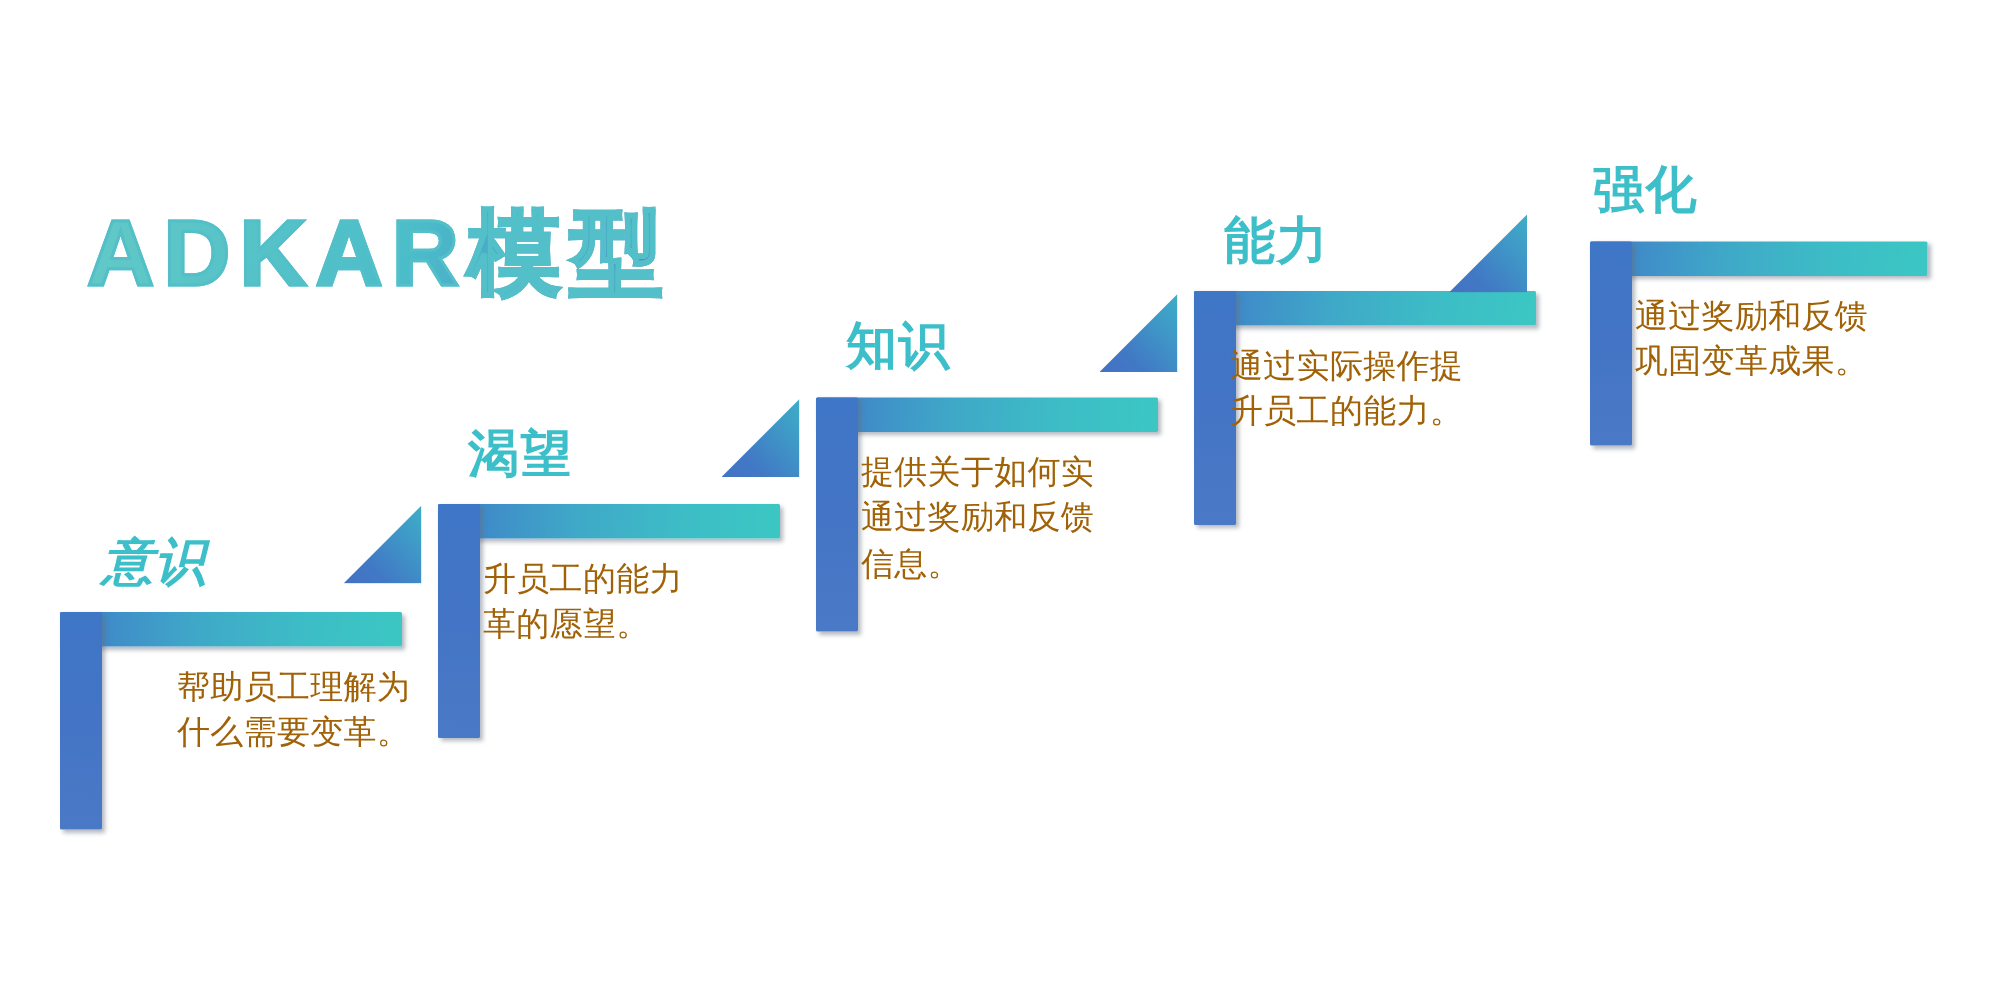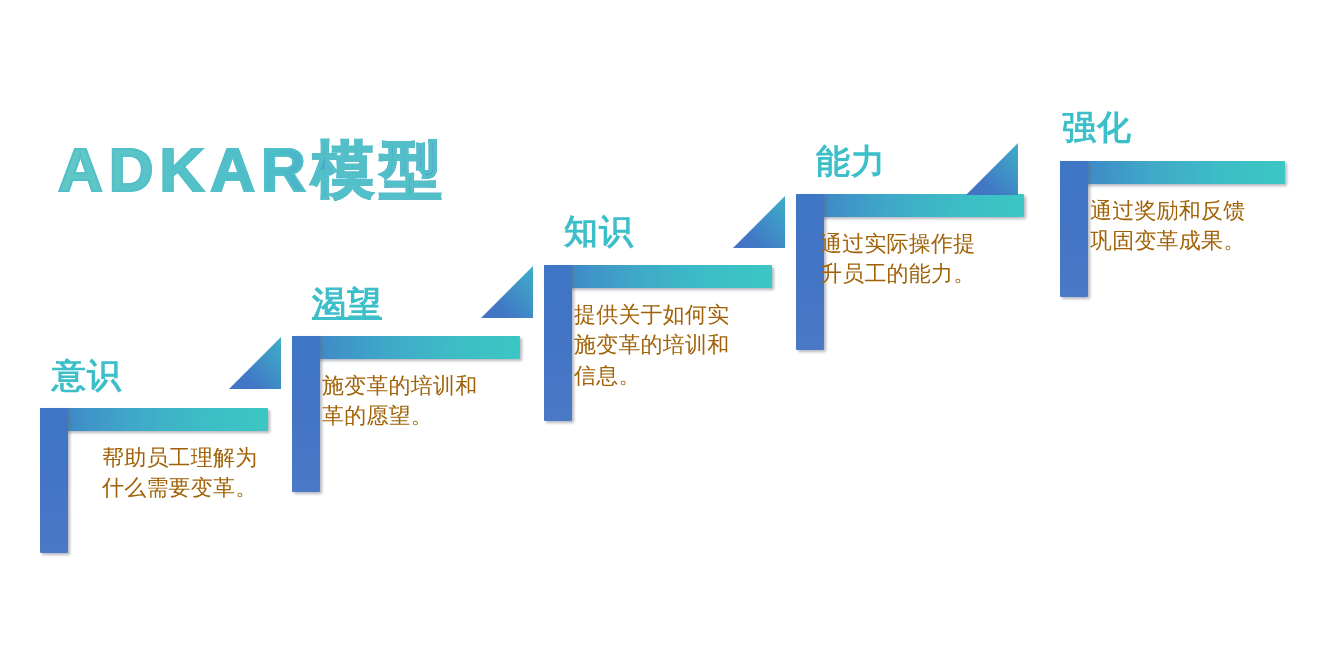--- a/index.html
+++ b/index.html
@@ -108,47 +108,47 @@
 
 <div id="stage">
 
   <div id="diagram-title">ADKAR模型</div>
 
   <div class="step" style="left:40px; top:408px;">
     <div class="bracket">
       <div class="bar-h" style="width:228px;"></div>
       <div class="bar-v" style="height:145px;"></div>
     </div>
-    <div class="step-heading" style="left:12px; top:-50px;">意识</div>
-    <div class="step-desc" style="left:20px; top:35px; width:215px;padding-left:42px;">帮助员工理解为
+    <div class="step-heading" style="left:28px; top:-50px;font-style:italic;">意识</div>
+    <div class="step-desc" style="left:36px; top:35px; width:215px;padding-left:42px;">帮助员工理解为
 什么需要变革。</div>
   </div>
 
   <div class="connector-triangle" style="left:229px; top:337px;"></div>
 
   <div class="step" style="left:292px; top:336px;">
     <div class="bracket">
       <div class="bar-h" style="width:228px;"></div>
       <div class="bar-v" style="height:156px;"></div>
     </div>
-    <div class="step-heading" style="left:20px; top:-50px;text-decoration:underline;">渴望</div>
-    <div class="step-desc" style="left:30px; top:35px; width:215px;">施变革的培训和
+    <div class="step-heading" style="left:20px; top:-50px;">渴望</div>
+    <div class="step-desc" style="left:30px; top:35px; width:215px;">升员工的能力
 革的愿望。</div>
   </div>
 
   <div class="connector-triangle" style="left:481px; top:266px;"></div>
 
   <div class="step" style="left:544px; top:265px;">
     <div class="bracket">
       <div class="bar-h" style="width:228px;"></div>
       <div class="bar-v" style="height:156px;"></div>
     </div>
     <div class="step-heading" style="left:20px; top:-50px;font-family:Liberation Serif, serif;">知识</div>
     <div class="step-desc" style="left:30px; top:35px; width:215px;">提供关于如何实
-施变革的培训和
+通过奖励和反馈
 信息。</div>
   </div>
 
   <div class="connector-triangle" style="left:733px; top:196px;"></div>
 
   <div class="step" style="left:796px; top:194px;">
     <div class="bracket">
       <div class="bar-h" style="width:228px;"></div>
       <div class="bar-v" style="height:156px;"></div>
     </div>

